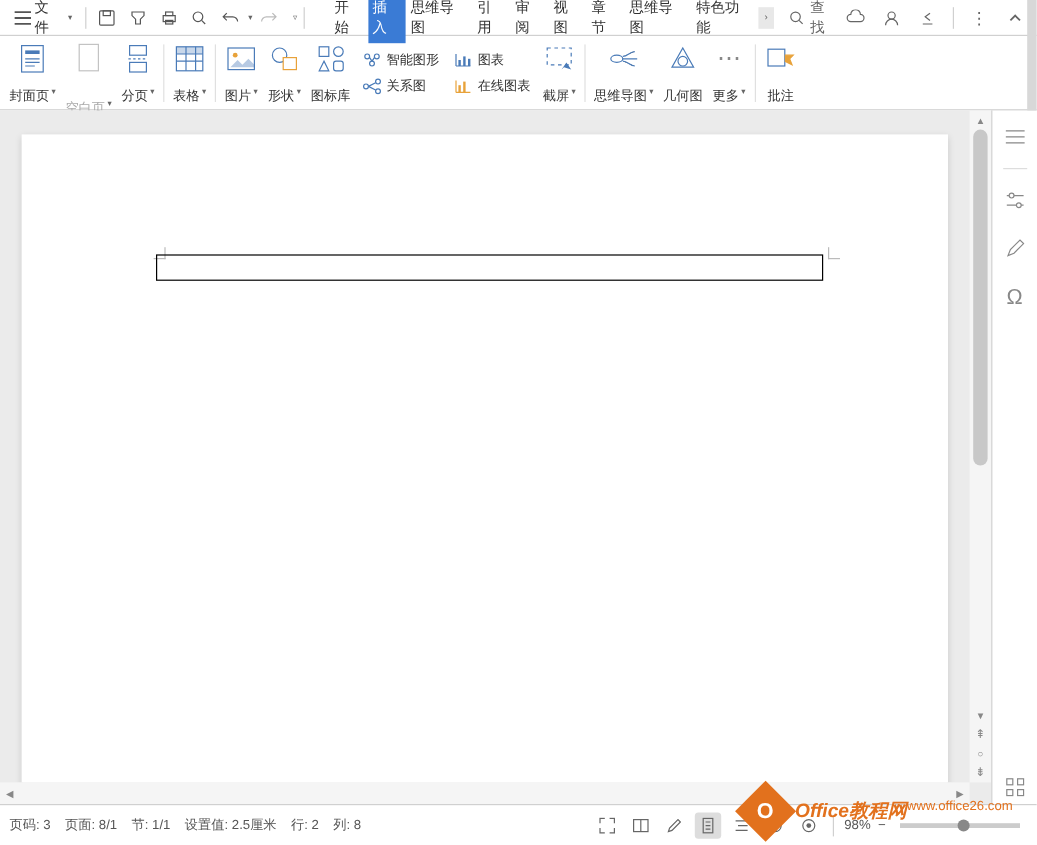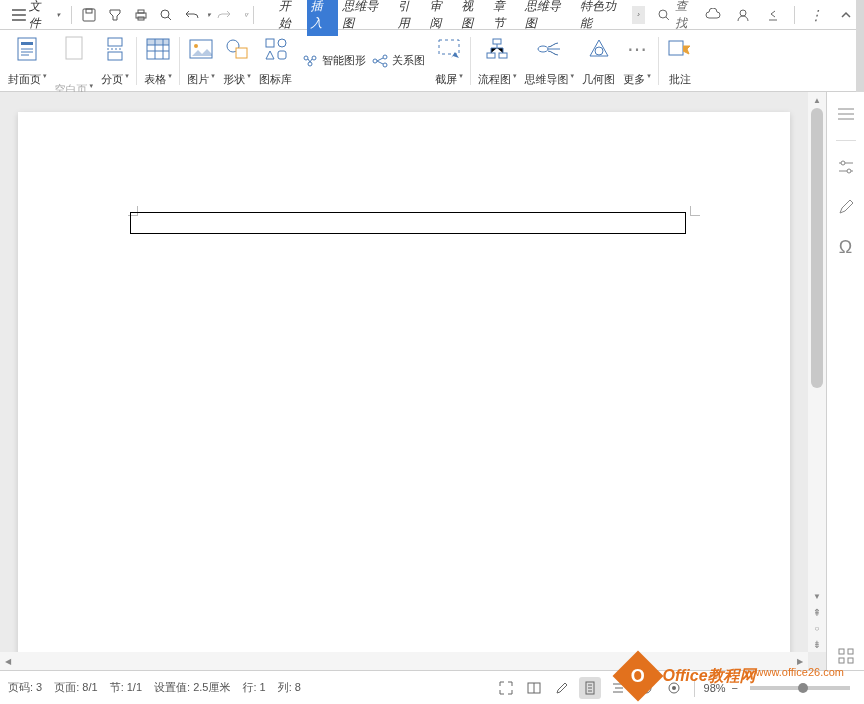--- a/index.html
+++ b/index.html
@@ -15,21 +15,20 @@
     }
     
     
     .top-bar {
       height: 30px;
       display: flex;
       align-items: center;
       border-bottom: 1px solid #d0d0d0;
       padding: 0 6px;
       gap: 2px;
-      font-style: italic;
     }
     .menu-btn {
       display: flex;
       align-items: center;
       padding: 3px 6px;
       cursor: pointer;
       gap: 3px;
     }
     .divider-v { width: 1px; height: 18px; background: #d0d0d0; margin: 0 3px; }
     .icon-btn {
@@ -114,21 +113,21 @@
       display: flex;
       align-items: flex-start;
       gap: 1px;
     }
     .ribbon-label.disabled { color: #aaa; margin-top: 21px; }
     .ribbon-divider { width: 1px; height: 48px; background: #e0e0e0; margin: 0 3px; }
     .drop-arrow { font-size: 7px; color: #666; margin-left: 1px; }
     
     .ribbon-stack {
       display: flex;
-      flex-direction: row;
+      flex-direction: column;
       gap: 2px;
       padding: 2px 4px;
       height: 56px;
       justify-content: center;
     }
     .ribbon-stack-item {
       display: flex;
       align-items: center;
       gap: 4px;
       font-size: 11px;
@@ -561,48 +560,57 @@
             <circle cx="3" cy="7" r="2" fill="none" stroke="#4a7bb8"></circle>
             <circle cx="13" cy="3" r="2" fill="none" stroke="#4a7bb8"></circle>
             <circle cx="13" cy="11" r="2" fill="none" stroke="#4a7bb8"></circle>
             <path d="M5 7l6-3M5 7l6 3" stroke="#4a7bb8"></path>
           </svg>
         </div>
       <span>关系图</span>
     </div>
   </div>
 
+  <div class="ribbon-stack">
+    <div class="ribbon-stack-item">
+      <div class="stack-icon">
+          <svg width="16" height="14" viewBox="0 0 16 14">
+            <path d="M2 12V2M2 12h12" stroke="#4a7bb8"></path>
+            <rect x="4" y="7" width="2" height="5" fill="#4a7bb8"></rect>
+            <rect x="8" y="4" width="2" height="8" fill="#4a7bb8"></rect>
+            <rect x="12" y="6" width="2" height="6" fill="#4a7bb8"></rect>
+          </svg>
+        </div>
+      <span>图表</span>
+    </div>
+    <div class="ribbon-stack-item">
+      <div class="stack-icon">
+          <svg width="16" height="14" viewBox="0 0 16 14">
+            <path d="M2 12V2M2 12h12" stroke="#e8a23a"></path>
+            <rect x="4" y="6" width="2" height="6" fill="#e8a23a"></rect>
+            <rect x="8" y="3" width="2" height="9" fill="#e8a23a"></rect>
+          </svg>
+        </div>
+      <span>在线图表</span>
+    </div>
+  </div>
 
   <div class="ribbon-group">
     <div class="ribbon-icon">
       <svg width="24" height="22" viewBox="0 0 24 22">
           <rect x="2" y="2" width="20" height="14" fill="none" stroke="#4a7bb8" stroke-dasharray="3"></rect>
           <path d="M18 14l4 6-6-2-2 2z" fill="#4a7bb8"></path>
         </svg>
     </div>
     <div class="ribbon-label">
         <span>截屏</span>
         <span class="drop-arrow">▾</span>
       </div>
   </div>
   <div class="ribbon-divider"></div>
-  <div class="ribbon-group">
-    <div class="ribbon-icon">
-      <svg width="26" height="24" viewBox="0 0 26 24">
-          <rect x="9" y="2" width="8" height="5" fill="none" stroke="#4a7bb8"></rect>
-          <rect x="3" y="16" width="8" height="5" fill="none" stroke="#4a7bb8"></rect>
-          <rect x="15" y="16" width="8" height="5" fill="none" stroke="#4a7bb8"></rect>
-          <path d="M13 7v4M13 11H7v5M13 11h6v5" stroke="#4a7bb8"></path>
-        </svg>
-    </div>
-    <div class="ribbon-label">
-        <span>流程图</span>
-        <span class="drop-arrow">▾</span>
-      </div>
-  </div>
   <div class="ribbon-group">
     <div class="ribbon-icon">
       <svg width="28" height="22" viewBox="0 0 28 22">
           <ellipse cx="8" cy="11" rx="5" ry="3" fill="none" stroke="#4a7bb8"></ellipse>
           <path d="M13 9c4 0 6-4 10-4M13 13c4 0 6 4 10 4M13 11h12" stroke="#4a7bb8"></path>
         </svg>
     </div>
     <div class="ribbon-label">
         <span>思维导图</span>
         <span class="drop-arrow">▾</span>
@@ -694,21 +702,21 @@
         <rect x="10" y="10" width="5" height="5" fill="none" stroke="#888"></rect>
       </svg>
   </div>
 </div>
 
 <div class="status-bar">
   <span class="status-item">页码: 3</span>
   <span class="status-item">页面: 8/1</span>
   <span class="status-item">节: 1/1</span>
   <span class="status-item">设置值: 2.5厘米</span>
-  <span class="status-item">行: 1</span>
+  <span class="status-item">行: 2</span>
   <span class="status-item">列: 8</span>
 
   <div class="status-right">
     <div class="view-btn">
       <svg width="14" height="14" viewBox="0 0 14 14">
           <path d="M1 5V1h4M13 5V1H9M1 9v4h4M13 9v4H9" fill="none" stroke="#666"></path>
         </svg>
     </div>
     <div class="view-btn">
       <svg width="14" height="14" viewBox="0 0 14 14">

